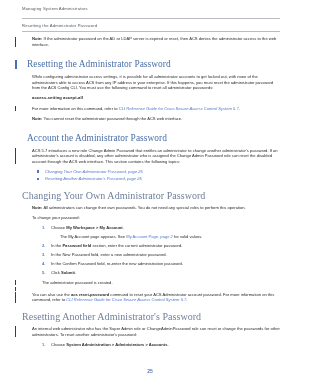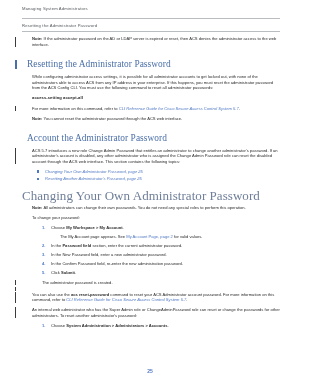--- a/index.html
+++ b/index.html
@@ -99,21 +99,21 @@
     position: absolute;
     left: -7px;
     top: 1px;
     width: 1.6px;
     height: 9px;
     background: #4a6fa8;
   }
 
   h2.subsection {
     font-family: "Liberation Serif", serif;
-    font-size: 13px;
+    font-size: 10px;
     font-weight: normal;
     color: #6f7f99;
     margin: 16px 20px 0 22px;
     letter-spacing: .05px;
     line-height: 10px;
   }
 
   p.body {
     font-size: 4.1px;
     line-height: 5.6px;
@@ -307,20 +307,21 @@
       <div class="changebar" style="top:0px; height:5px;"></div>
       <p class="body" style="padding-left:20px;">The administrator password is created.</p>
     </div>
 
     <div class="block" style="margin-top:6.5px; position:relative;">
       <div class="changebar" style="top:-5px; height:4px;"></div>
       <div class="changebar" style="top:0.5px; height:11px;"></div>
       <p class="body" style="padding-left:10px;"><span>You can also use the </span><span class="b">acs reset-password</span><span> command to reset your ACS Administrator account password. For more information on this command, refer to </span><a class="xref" href="#">CLI Reference Guide for Cisco Secure Access Control System 5.7</a><span>.</span></p>
     </div>
 
+    <h2 class="subsection" style="margin-top:9px;">Resetting Another Administrator's Password</h2>
 
     <div class="block" style="margin-top:4px; position:relative;">
       <div class="changebar" style="top:0.5px; height:11px;"></div>
       <p class="body" style="padding-left:10px;">An internal web administrator who has the Super Admin role or ChangeAdminPassword role can reset or change the passwords for other administrators. To reset another administrator's password:</p>
     </div>
 
     <div class="block" style="margin-top:4.5px;">
       <ol class="steps" style="padding-left:20px;">
         <li>
           <span class="num">1.</span><span>Choose </span><span class="b">System Administration &gt; Administrators &gt; Accounts</span><span>.</span>

